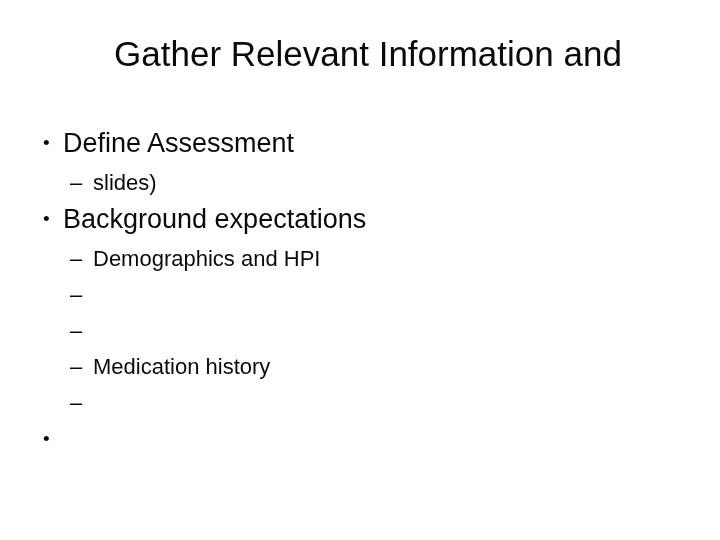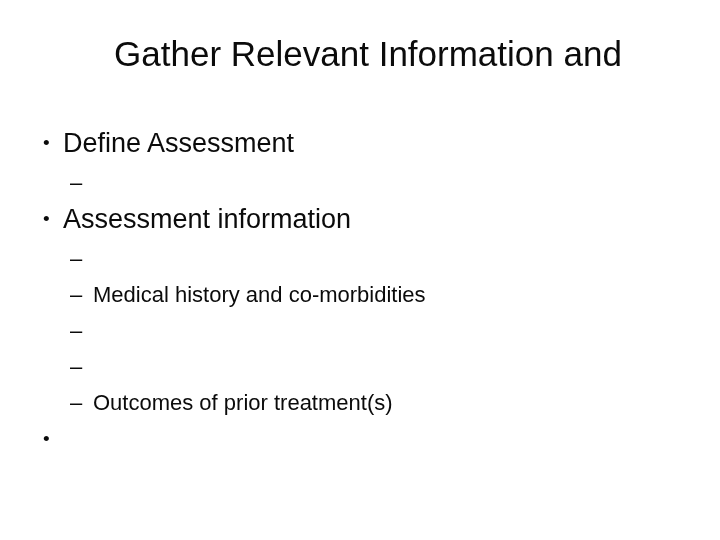--- a/index.html
+++ b/index.html
@@ -84,47 +84,48 @@
 
   <div class="content">
 
     <div class="l1">
       <span class="marker">•</span>
       <span class="text">Define Assessment</span>
     </div>
     <div class="l2">
       <span class="marker">–</span>
       <span class="text">
+        <span class="line">slides)</span>
       </span>
     </div>
 
     <div class="l1">
       <span class="marker">•</span>
-      <span class="text">Assessment information</span>
-    </div>
-    <div class="l2">
-      <span class="marker">–</span>
+      <span class="text">Background expectations</span>
     </div>
     <div class="l2">
       <span class="marker">–</span>
       <span class="text">
-        <span class="line">Medical history and co-morbidities</span>
+        <span class="line">Demographics and HPI</span>
       </span>
     </div>
     <div class="l2">
       <span class="marker">–</span>
     </div>
     <div class="l2">
       <span class="marker">–</span>
     </div>
     <div class="l2">
       <span class="marker">–</span>
       <span class="text">
-        <span class="line">Outcomes of prior treatment(s)</span>
+        <span class="line">Medication history</span>
       </span>
+    </div>
+    <div class="l2">
+      <span class="marker">–</span>
     </div>
 
     <div class="l1">
       <span class="marker">•</span>
     </div>
 
   </div>
 </div>
 
 </body></html>

